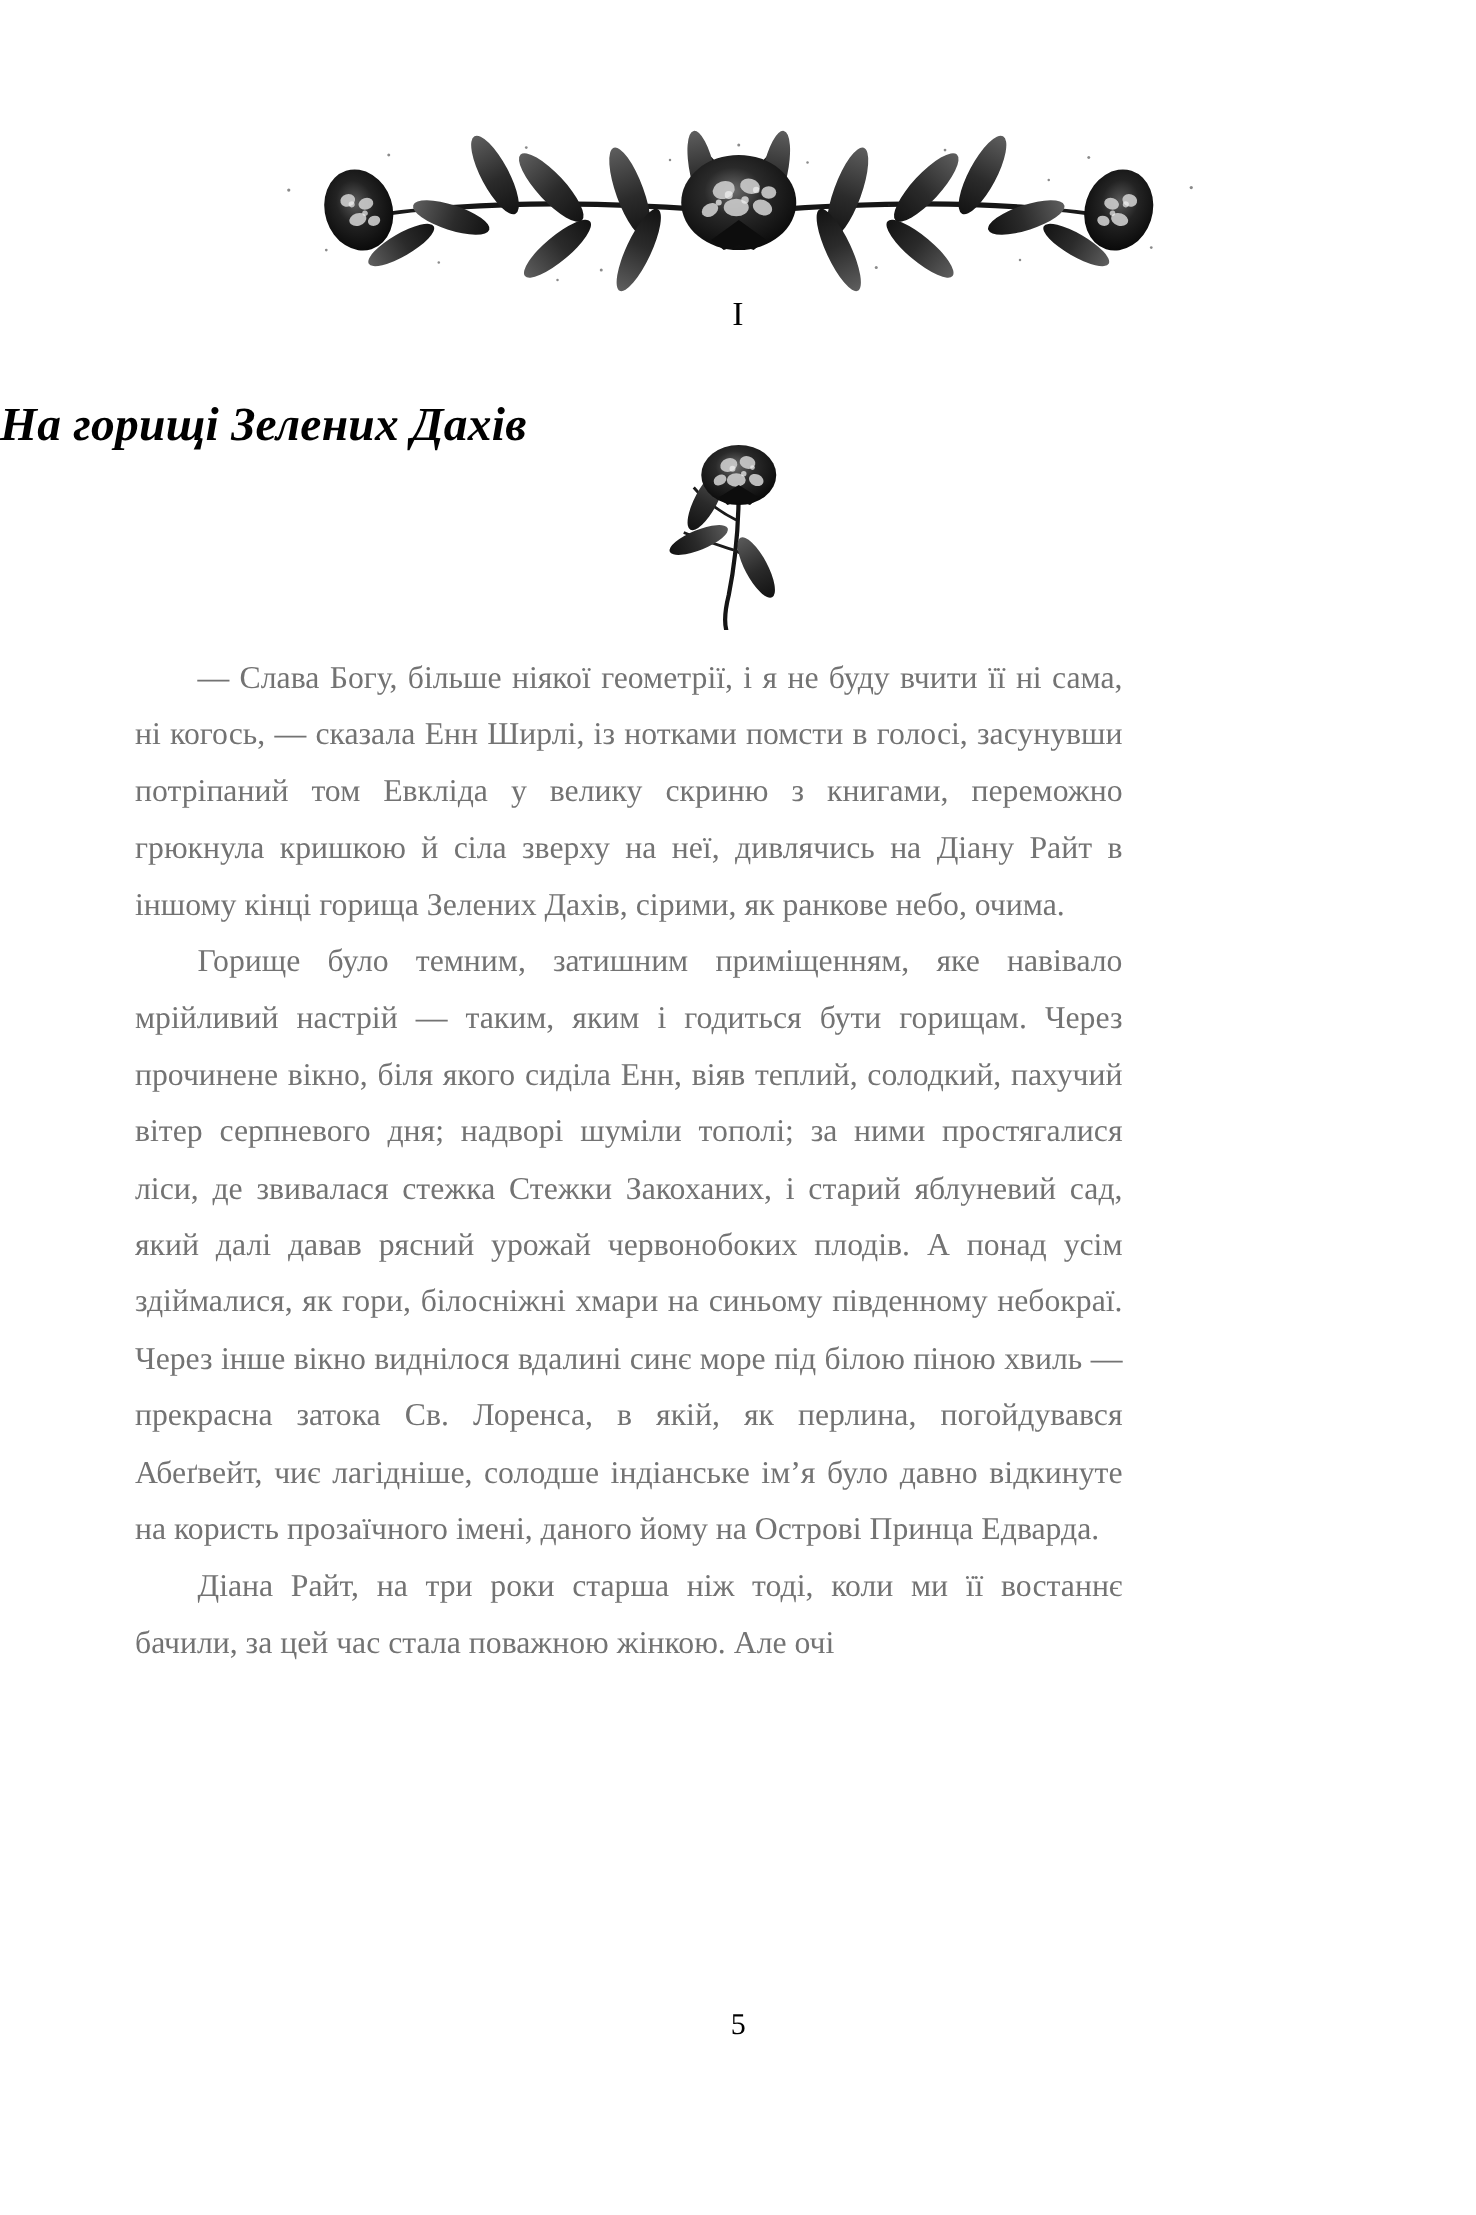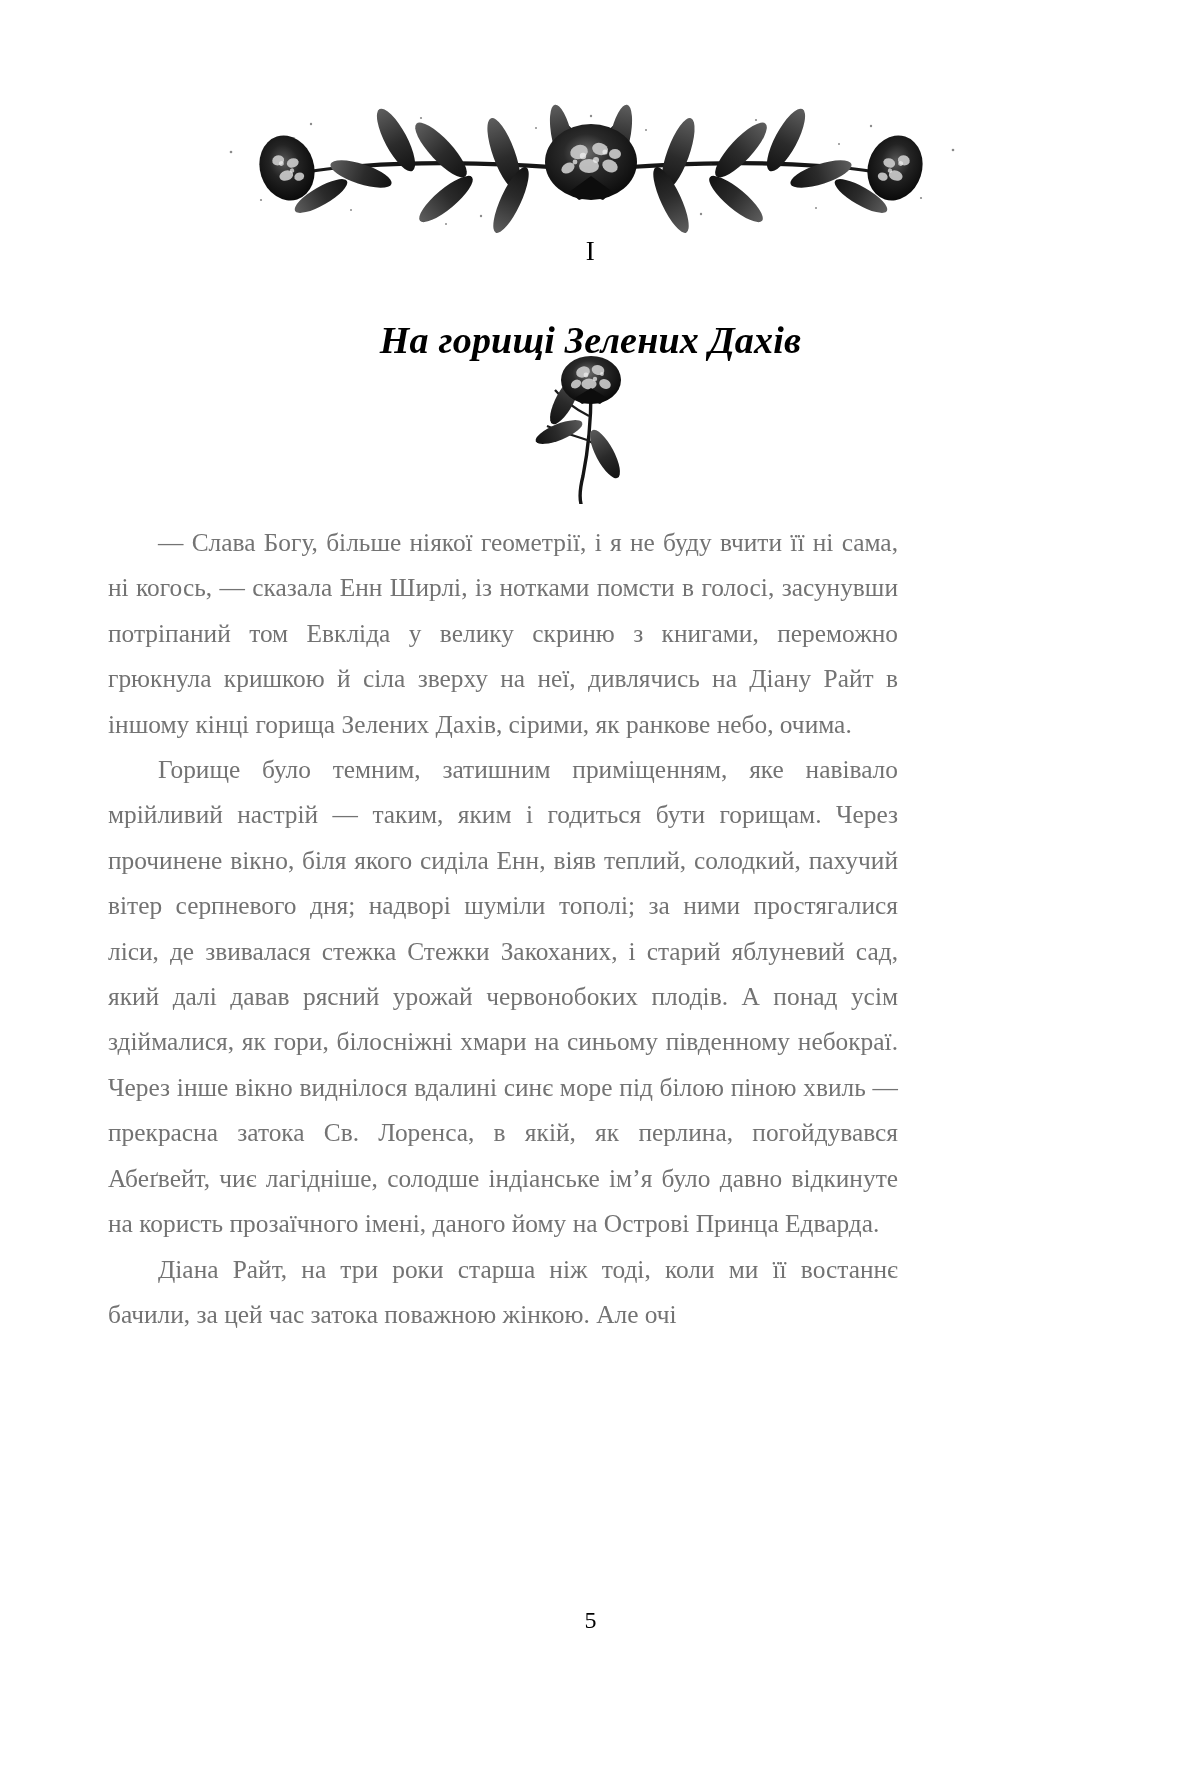--- a/index.html
+++ b/index.html
@@ -50,21 +50,20 @@
     color: #000000;
     letter-spacing: 0.5px;
   }
 
   
   .chapter-title {
     position: absolute;
     top: 294px;
     left: 0;
     width: 1181px;
-    text-align: center;
     font-family: "Liberation Serif", "DejaVu Serif", serif;
     font-style: italic;
     font-weight: bold;
     font-size: 38px;
     line-height: 1.15;
     color: #000000;
     letter-spacing: 0.2px;
   }
 
   
@@ -284,18 +283,18 @@
           <circle cx="111" cy="20" r="1.9"></circle>
         </g>
         <path d="M84 44 L100 34 L116 44 L109 50 L100 47 L91 50 Z" fill="#0d0d0d"></path>
       </g>
     </svg>
   </div>
 
   <div class="body-text">
     <p>— Слава Богу, більше ніякої геометрії, і я не буду вчити її ні сама, ні когось, — сказала Енн Ширлі, із нотками помсти в голосі, засунувши потріпаний том Евкліда у велику скриню з книгами, переможно грюкнула кришкою й сіла зверху на неї, дивлячись на Діану Райт в іншому кінці горища Зелених Дахів, сірими, як ранкове небо, очима.</p>
     <p>Горище було темним, затишним приміщенням, яке навівало мрійливий настрій — таким, яким і годиться бути горищам. Через прочинене вікно, біля якого сиділа Енн, віяв теплий, солодкий, пахучий вітер серпневого дня; надворі шуміли тополі; за ними простягалися ліси, де звивалася стежка Стежки Закоханих, і старий яблуневий сад, який далі давав рясний урожай червонобоких плодів. А понад усім здіймалися, як гори, білосніжні хмари на синьому південному небокраї. Через інше вікно виднілося вдалині синє море під білою піною хвиль — прекрасна затока Св. Лоренса, в якій, як перлина, погойдувався Абеґвейт, чиє лагідніше, солодше індіанське ім’я було давно відкинуте на користь прозаїчного імені, даного йому на Острові Принца Едварда.</p>
-    <p class="last-para">Діана Райт, на три роки старша ніж тоді, коли ми її востаннє бачили, за цей час затока поважною жінкою. Але очі</p>
+    <p class="last-para">Діана Райт, на три роки старша ніж тоді, коли ми її востаннє бачили, за цей час стала поважною жінкою. Але очі</p>
   </div>
 
   <div class="page-number">5</div>
 
 </div>
 
 </body></html>

